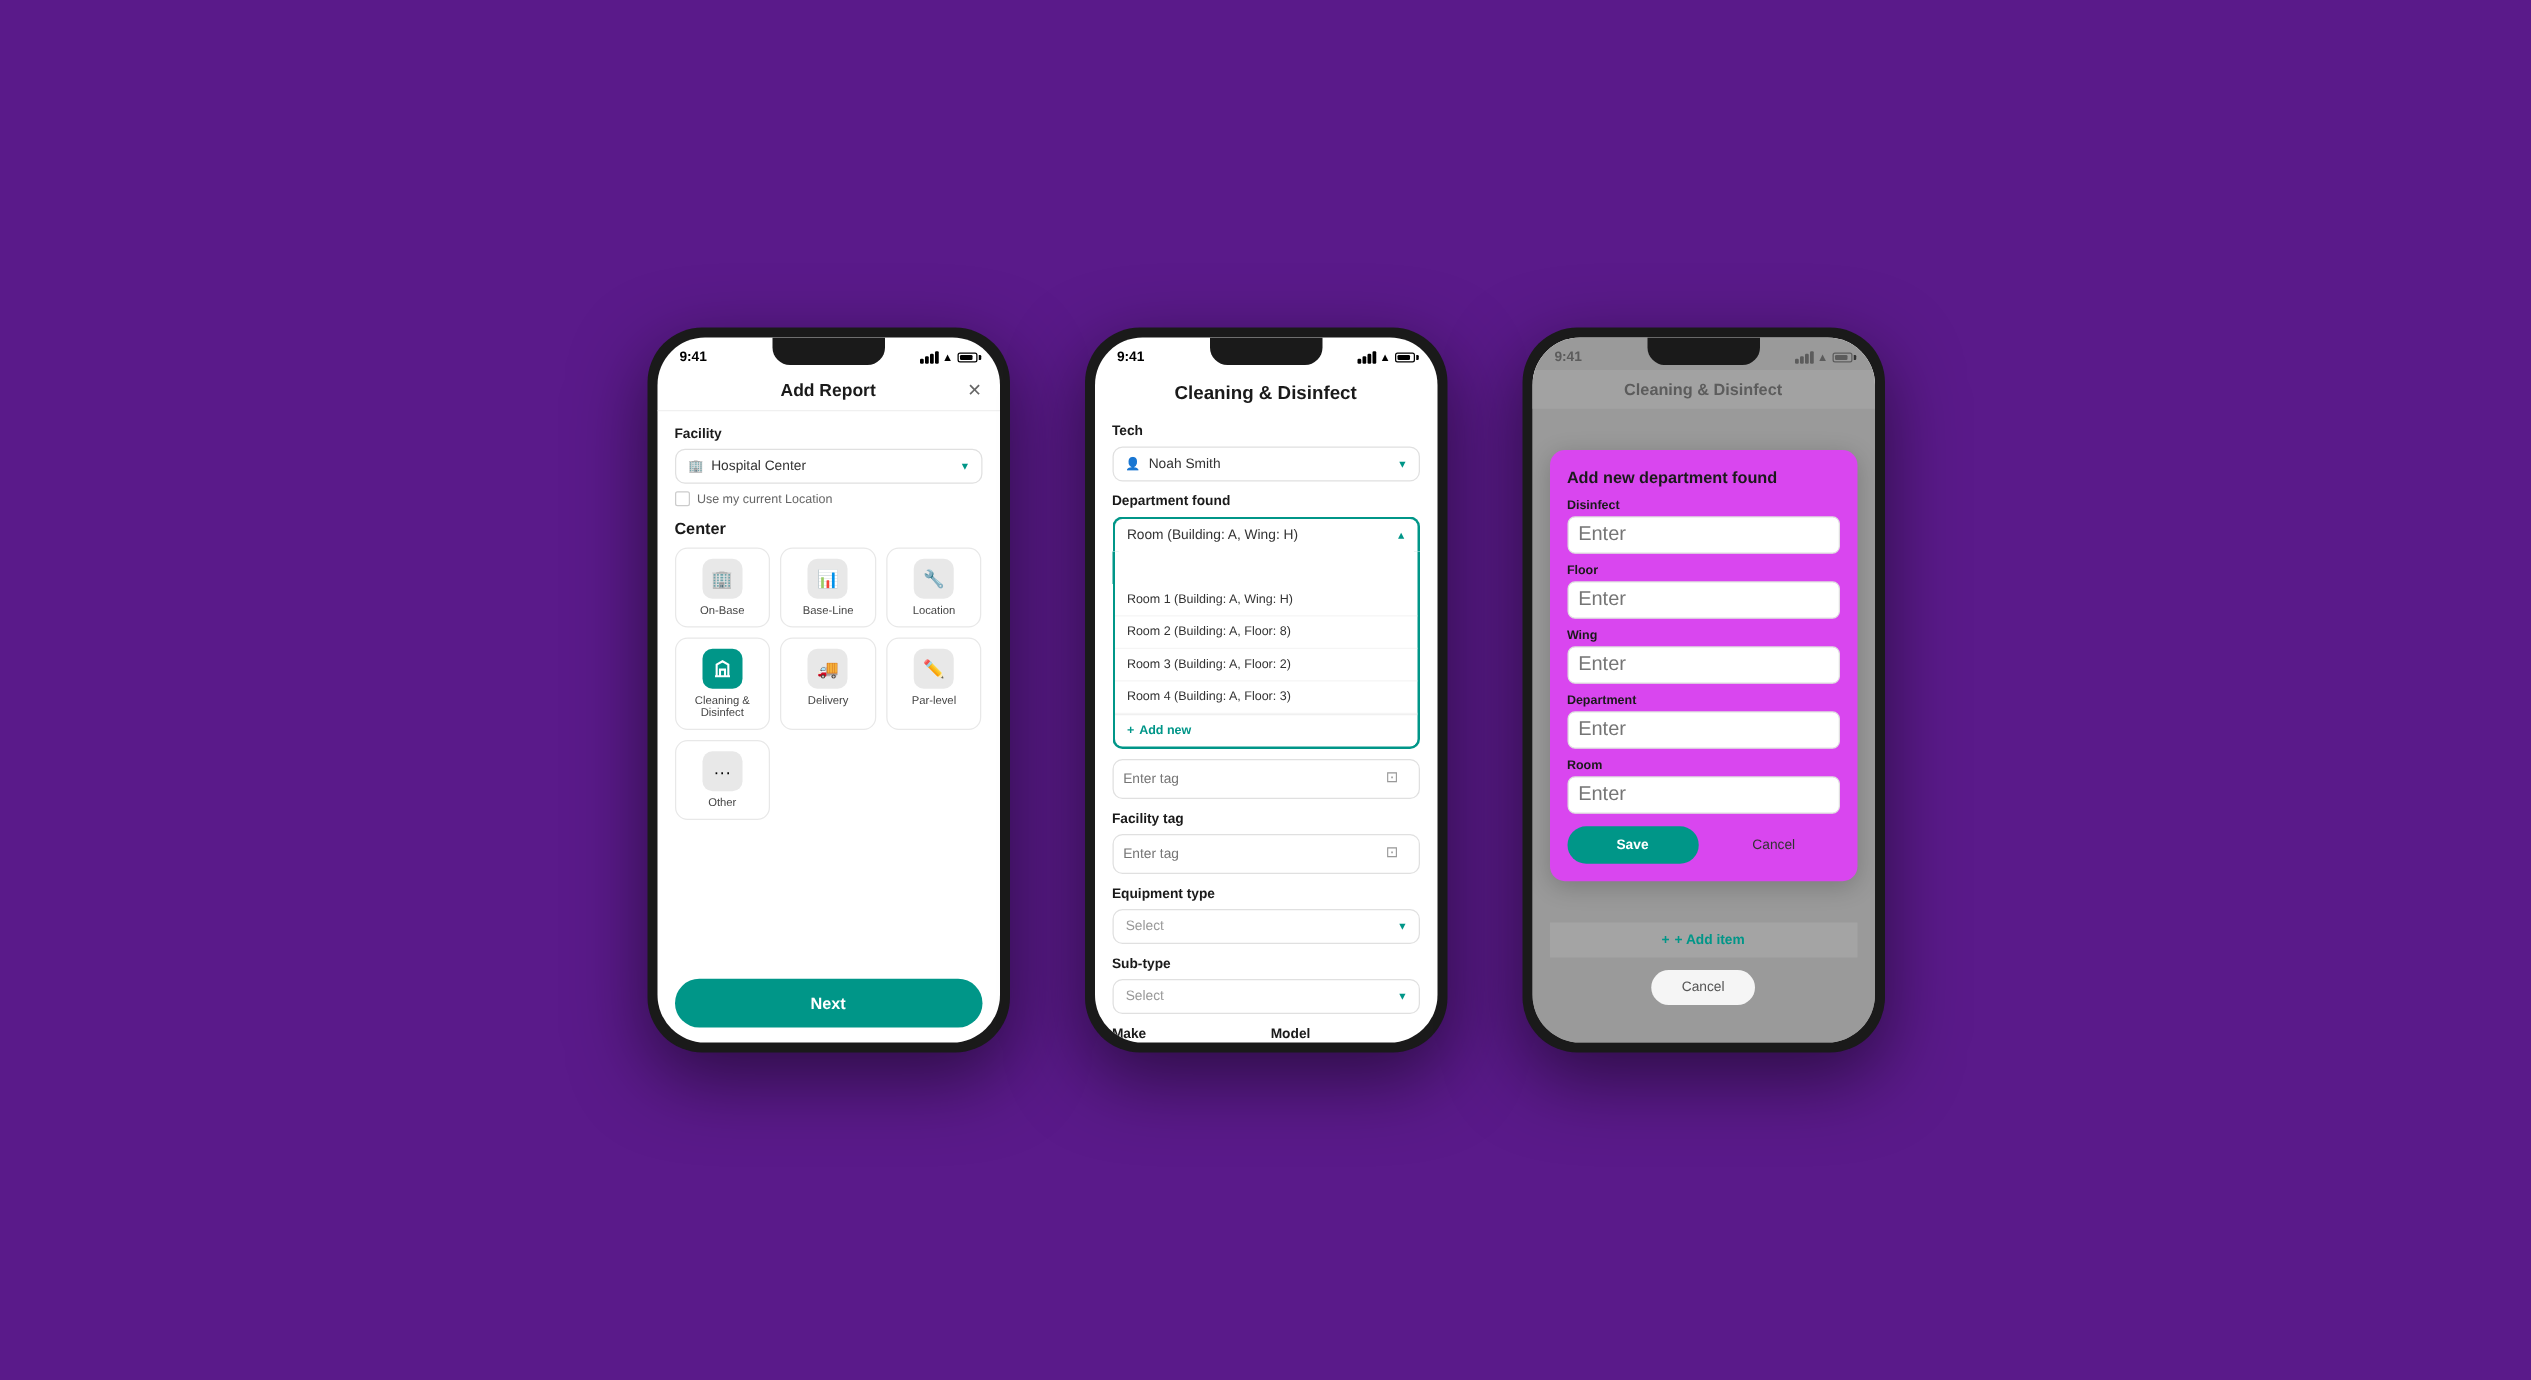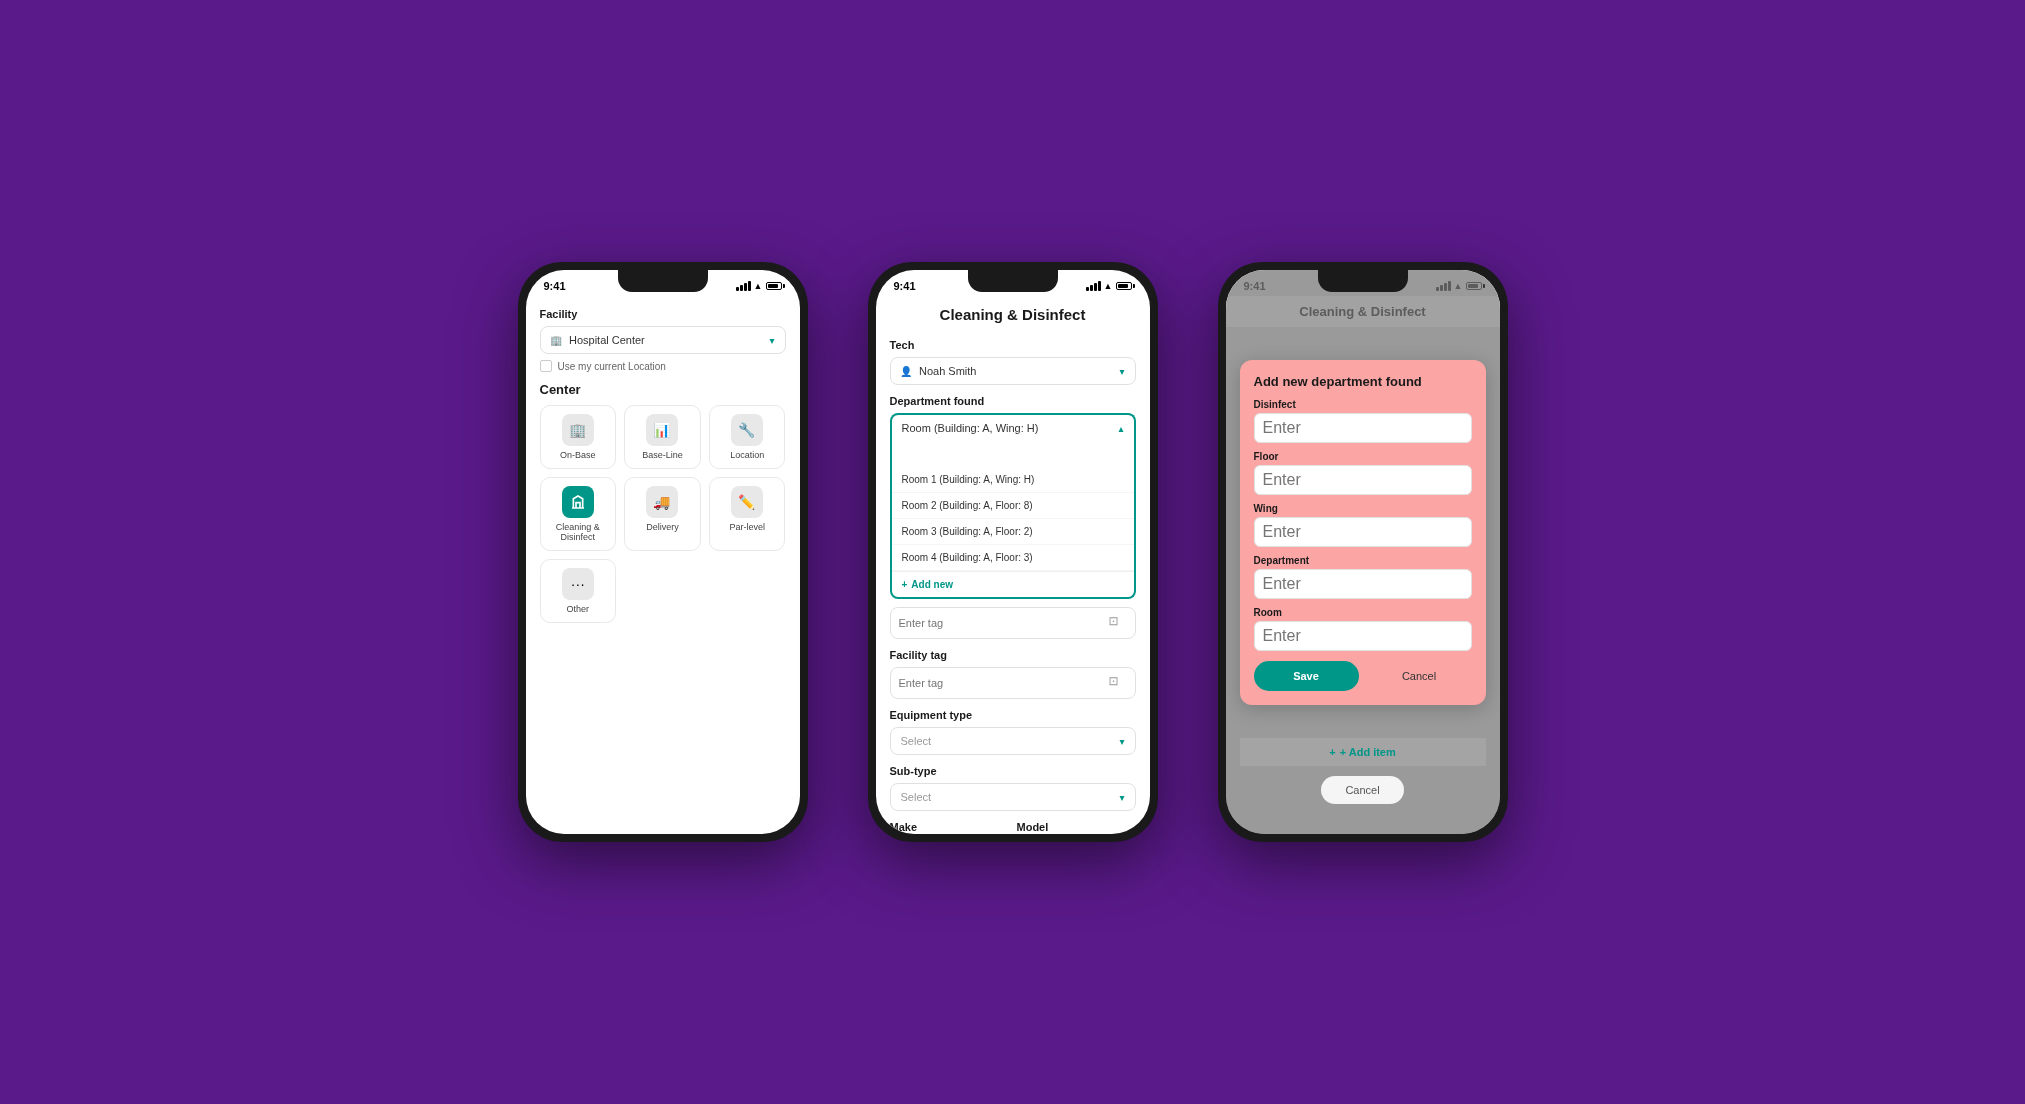--- a/index.html
+++ b/index.html
@@ -345,21 +345,21 @@
       background: rgba(100,100,100,0.5);
       border-radius: 38px;
       z-index: 1;
     }
 
     .modal-card {
       position: absolute;
       top: 90px;
       left: 14px;
       right: 14px;
-      background: #fca5a5;
+      background: #d946ef;
       border-radius: 12px;
       padding: 14px;
       z-index: 2;
       box-shadow: 0 4px 20px rgba(0,0,0,0.2);
     }
 
     .modal-card-title {
       font-size: 13px;
       font-weight: 700;
       color: #1a1a1a;
@@ -481,20 +481,24 @@
           <span style="height:8px"></span>
           <span style="height:10px"></span>
         </div>
         <span class="wifi-icon">▲</span>
         <div class="battery-icon">
           <div class="battery-fill"></div>
         </div>
       </div>
     </div>
 
+    <div class="modal-header">
+      <span class="modal-title">Add Report</span>
+      <span class="close-btn">✕</span>
+    </div>
 
     <div class="form-content">
       <div class="field-label">Facility</div>
       <div class="select-box">
         <div class="left-group">
           <span class="icon-left">🏢</span>
           <span>Hospital Center</span>
         </div>
         <span class="chevron">▾</span>
       </div>
@@ -535,20 +539,21 @@
           <div class="service-icon">✏️</div>
           <span class="service-name">Par-level</span>
         </div>
         <div class="service-item">
           <div class="service-icon">···</div>
           <span class="service-name">Other</span>
         </div>
       </div>
     </div>
 
+    <button class="next-btn">Next</button>
   </div>
 </div>
 
 <div class="phone">
   <div class="phone-screen">
     <div class="notch"></div>
     <div class="status-bar">
       <span class="time">9:41</span>
       <div class="status-icons">
         <div class="signal-bar">

